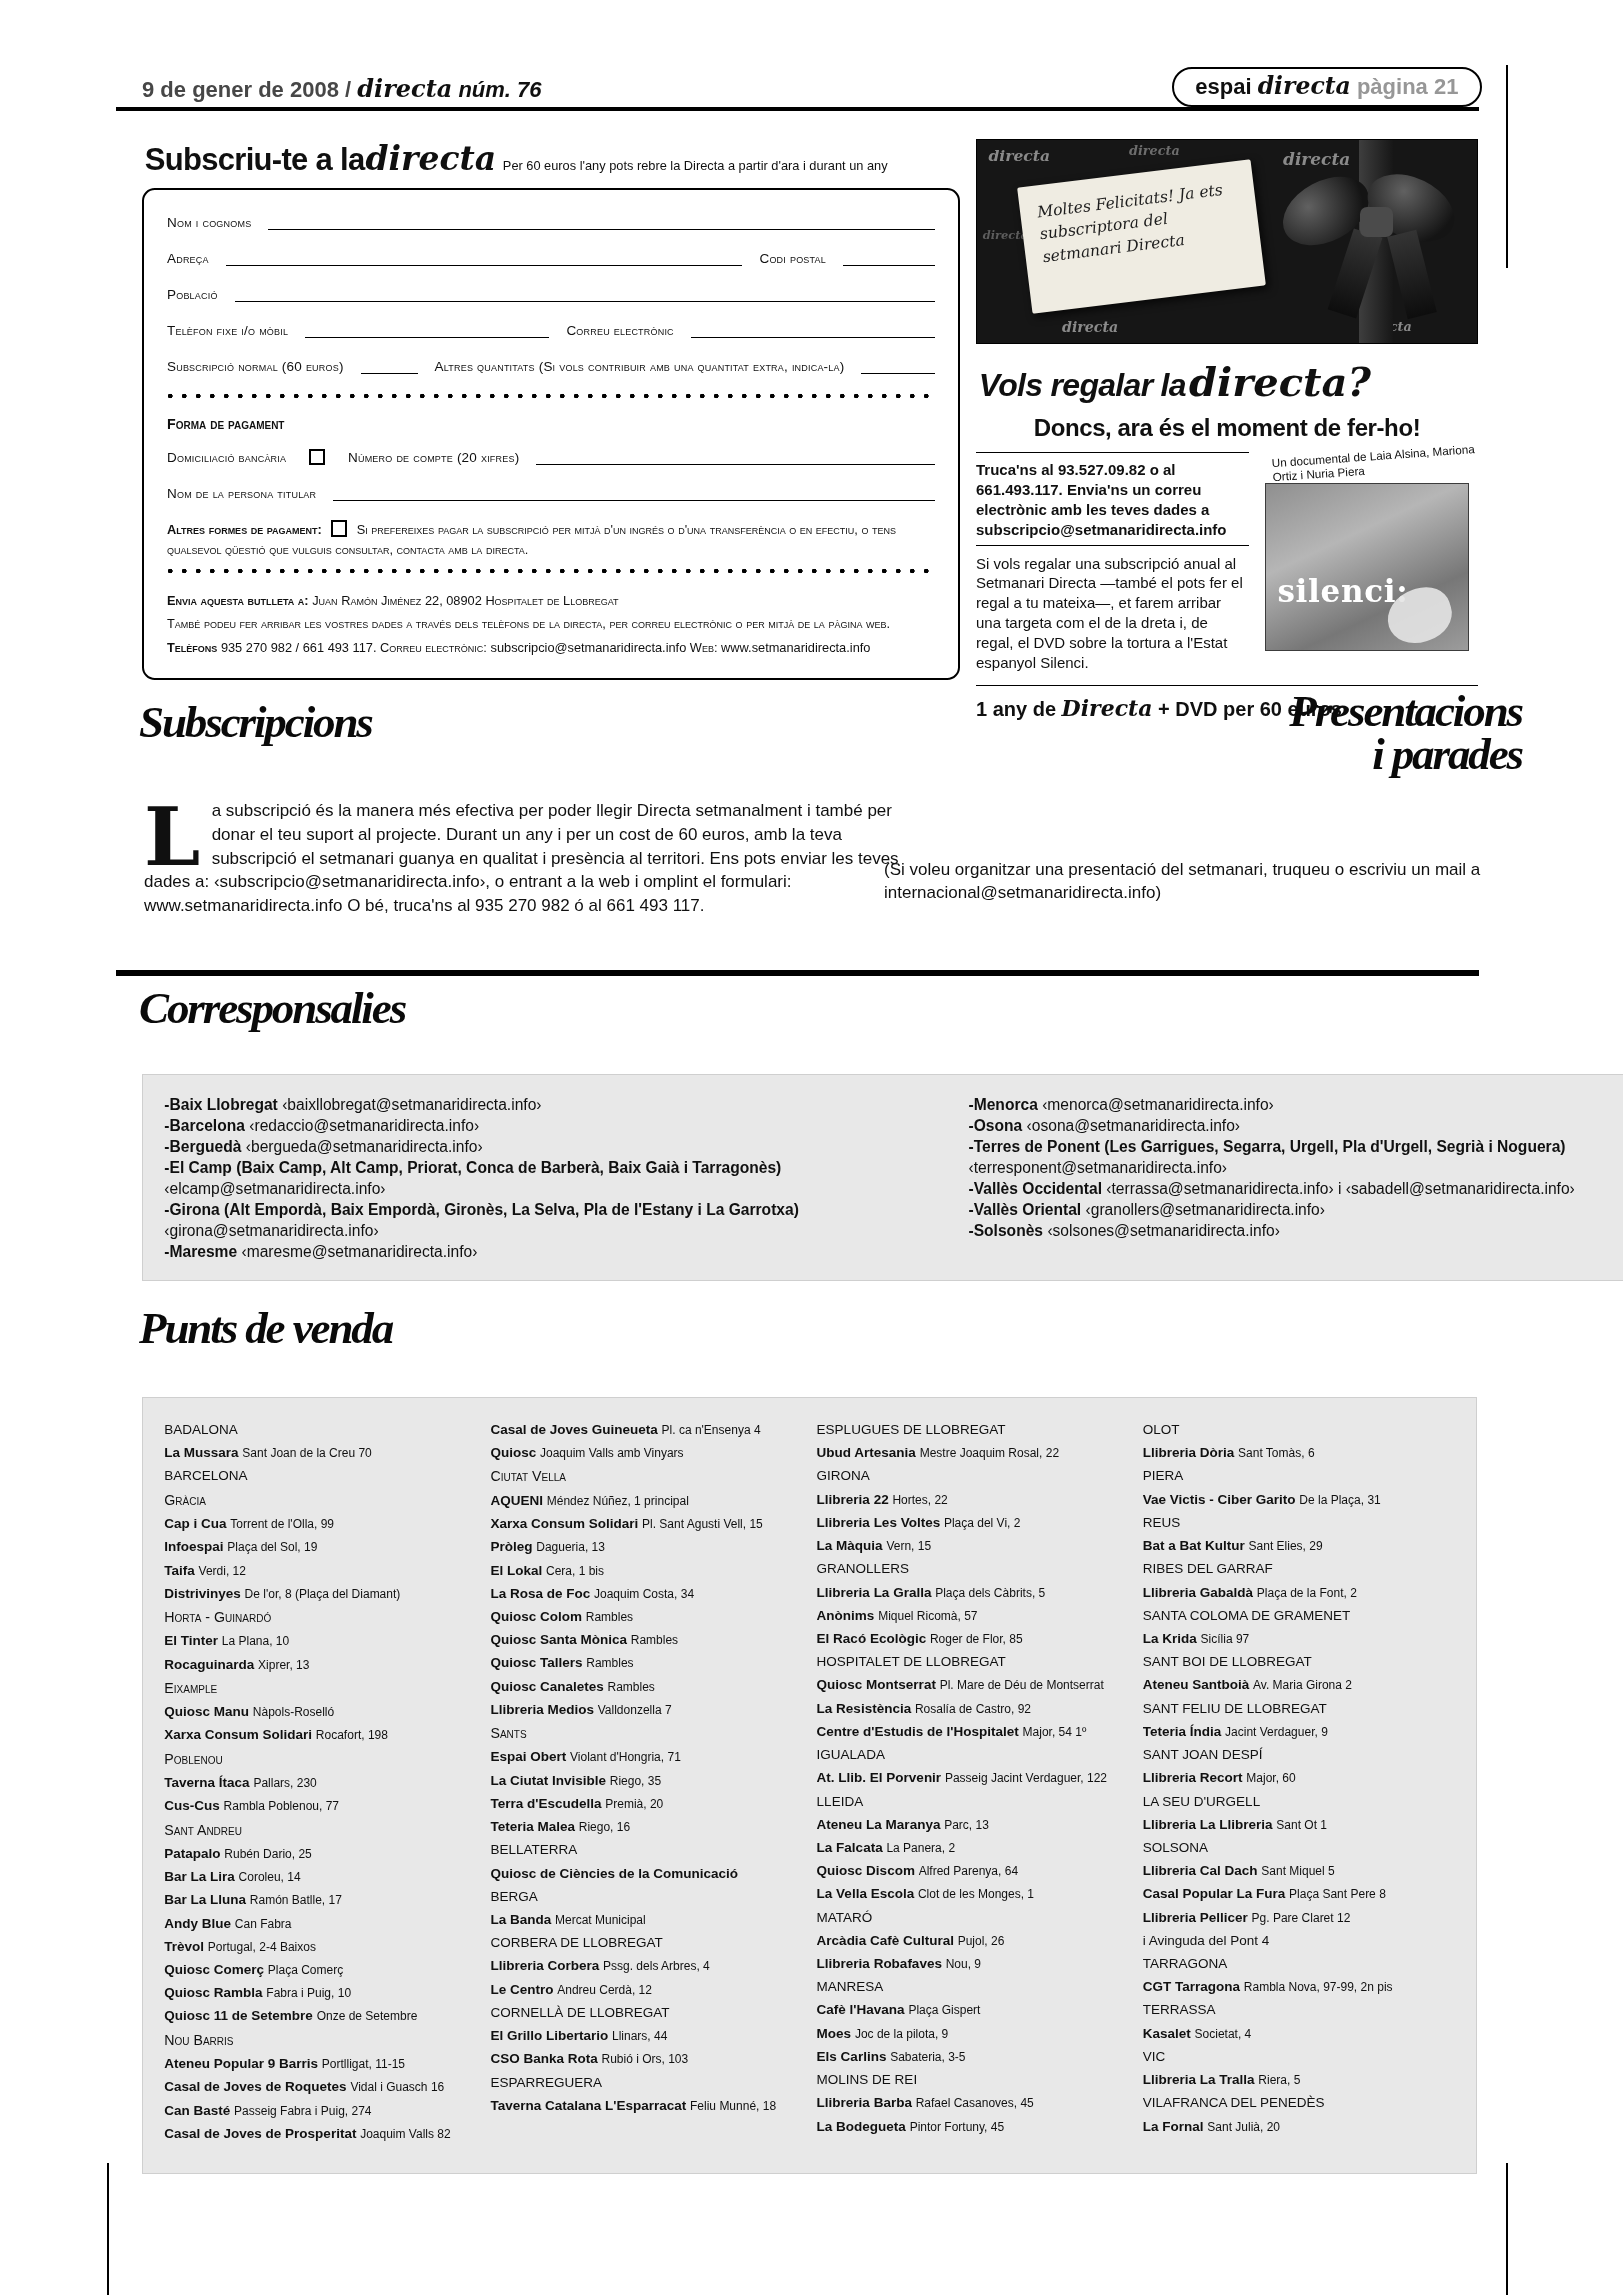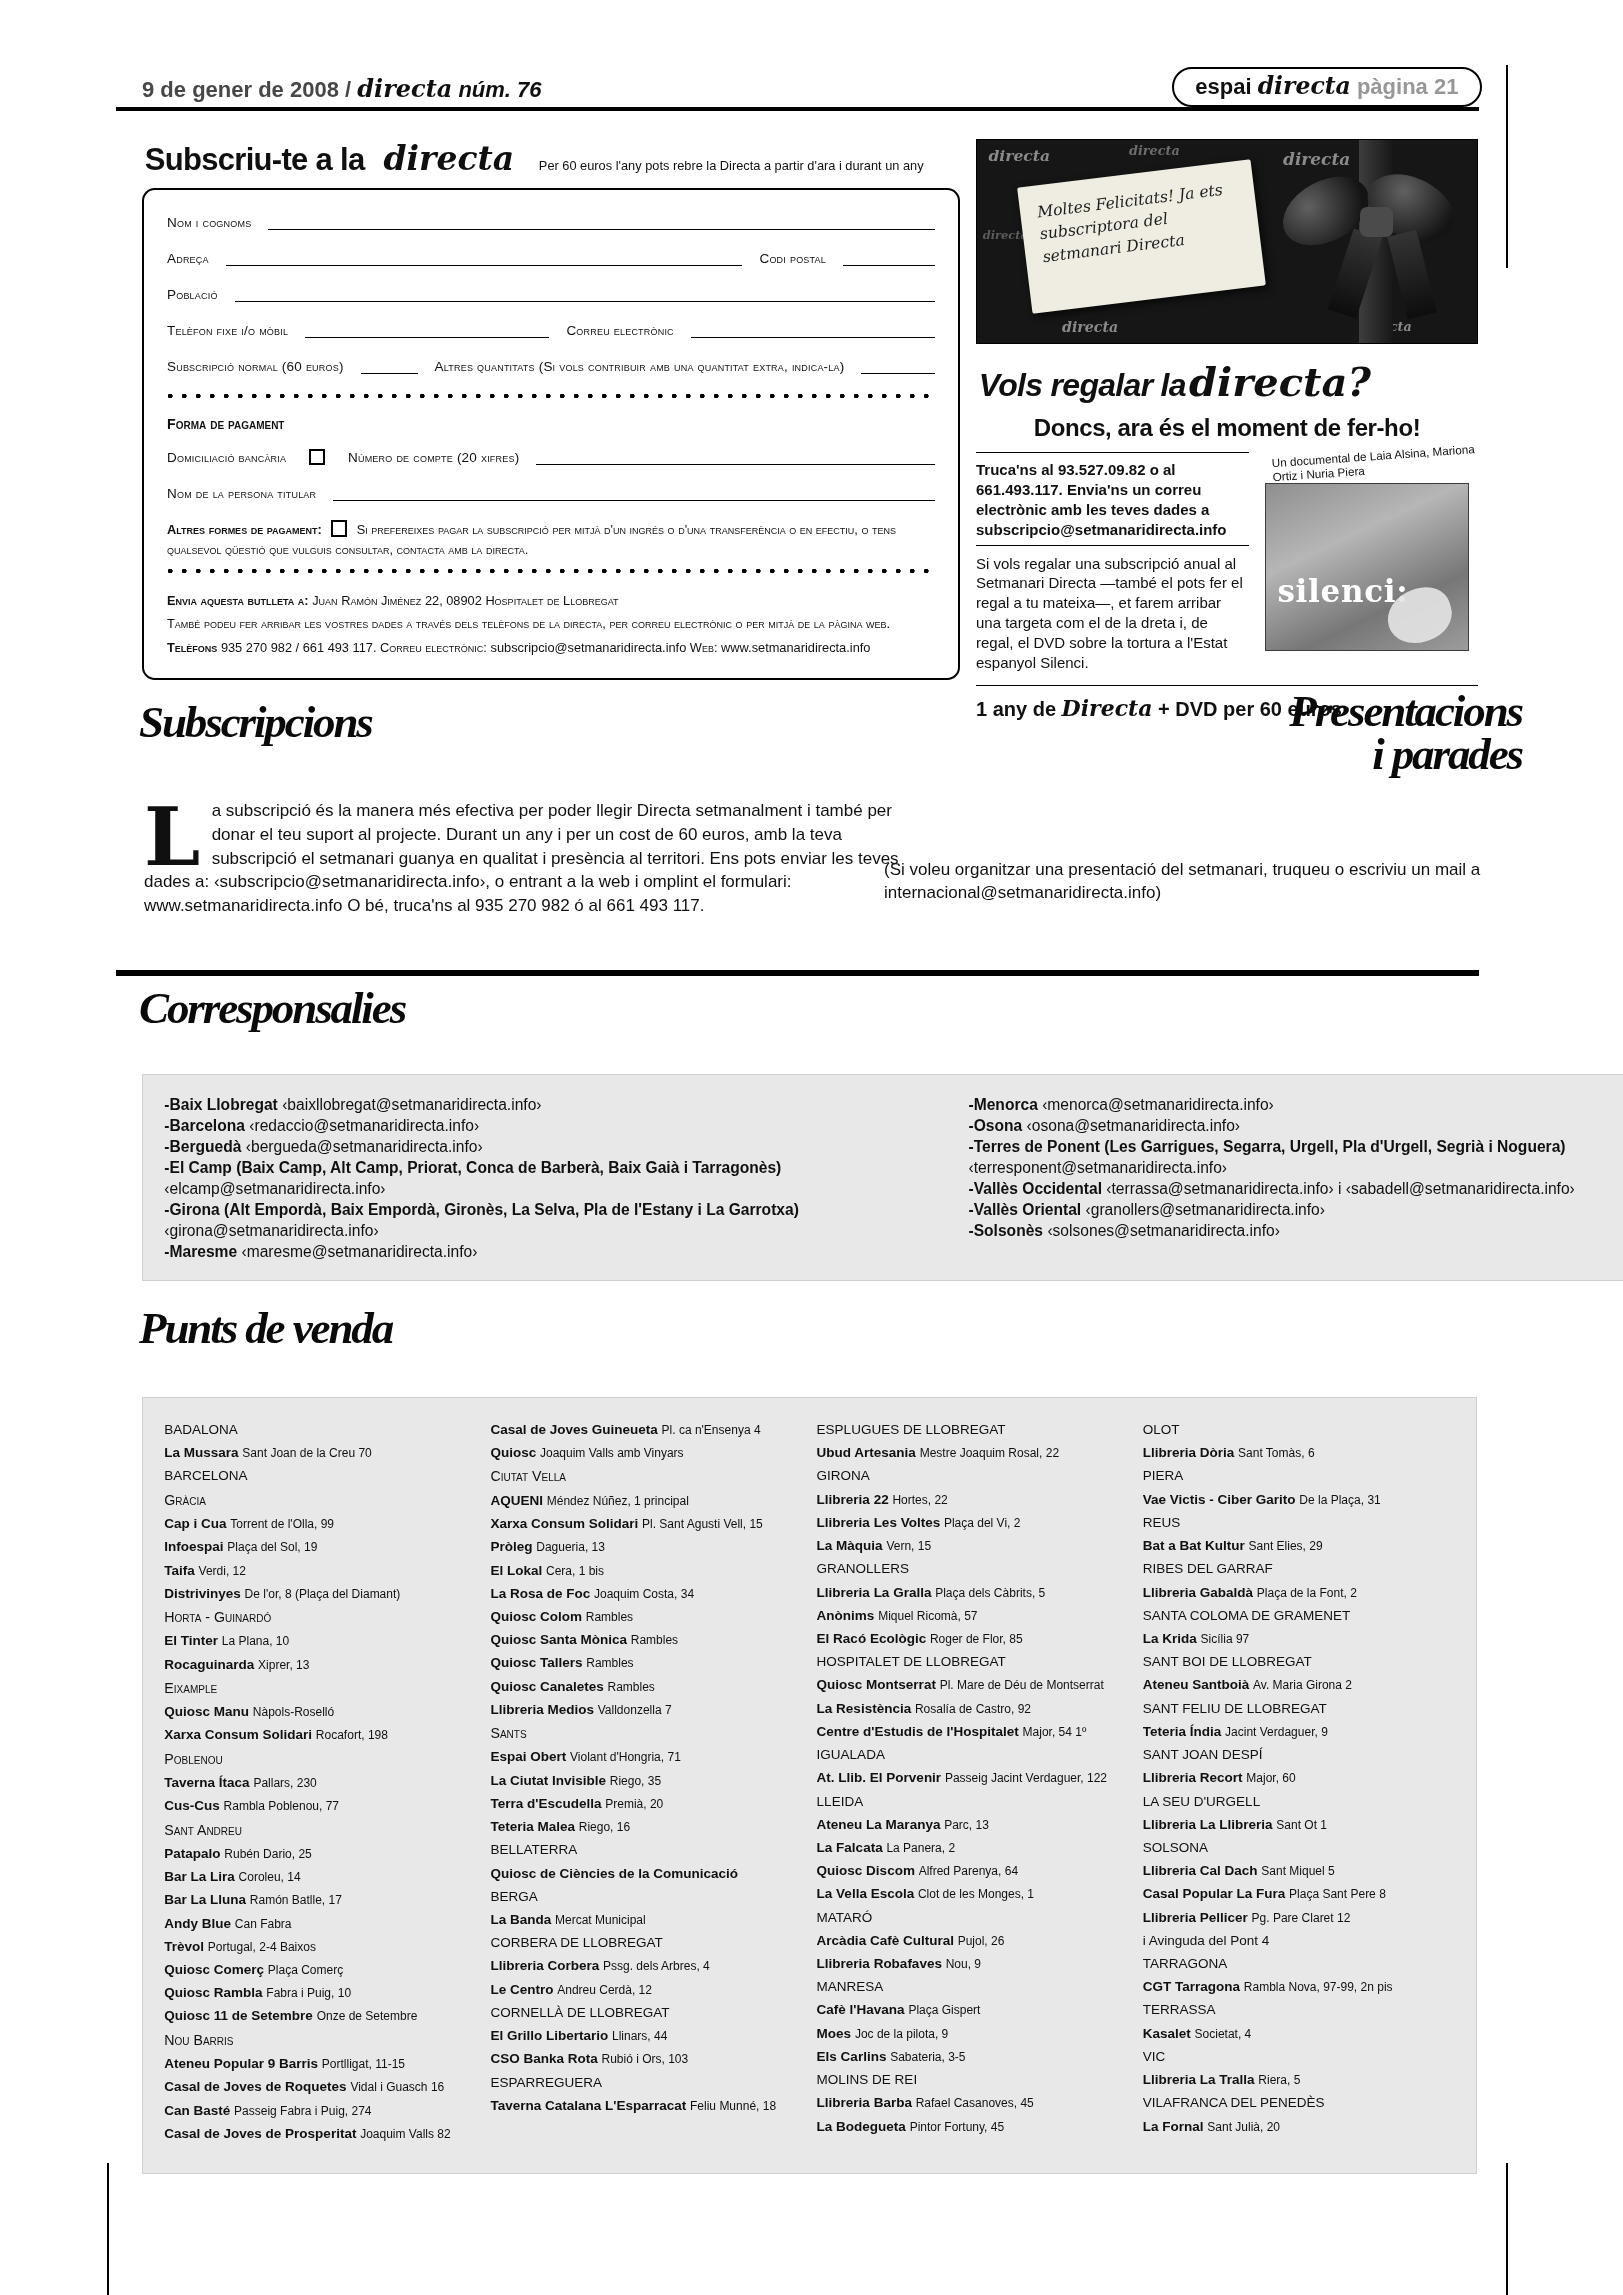--- a/index.html
+++ b/index.html
@@ -31,21 +31,21 @@
     left: 1172px; top: 67px;
     border: 2.8px solid #000; border-radius: 43px;
     background: #fff; padding: 2.8px 21.3px 5.7px;
     font-size: 22px; font-weight: bold; white-space: nowrap; z-index: 2;
   }
   .hdr-oval .brand { font-size: 23.5px; }
   .badge-page { color: #979797; }
 
   
   .sub-wrap { left: 142px; top: 139px; width: 818px; }
-  .sub-title-row { display: flex; align-items: baseline; gap: 19px; padding-left: 2.8px; white-space: nowrap; }
+  .sub-title-row { display: flex; align-items: baseline; gap: 1px; padding-left: 2.8px; white-space: nowrap; }
   .sub-title { font-size: 31px; font-weight: bold; letter-spacing: -0.7px; }
   .brand-lg { font-size: 33px; }
   .sub-subtitle { font-size: 12.8px; margin-left: 5.7px; }
   .form-box {
     margin-top: 10px; border: 2.1px solid #000; border-radius: 12.8px;
     padding: 23px 23px 17px; height: 492px;
   }
   .frow { display: flex; align-items: flex-end; gap: 17px; margin-bottom: 19px; font-size: 13.5px; }
   .flabel { font-variant: small-caps; letter-spacing: 0.2px; white-space: nowrap; }
   .fline { display: inline-block; border-bottom: 1.4px solid #000; height: 17px; }

